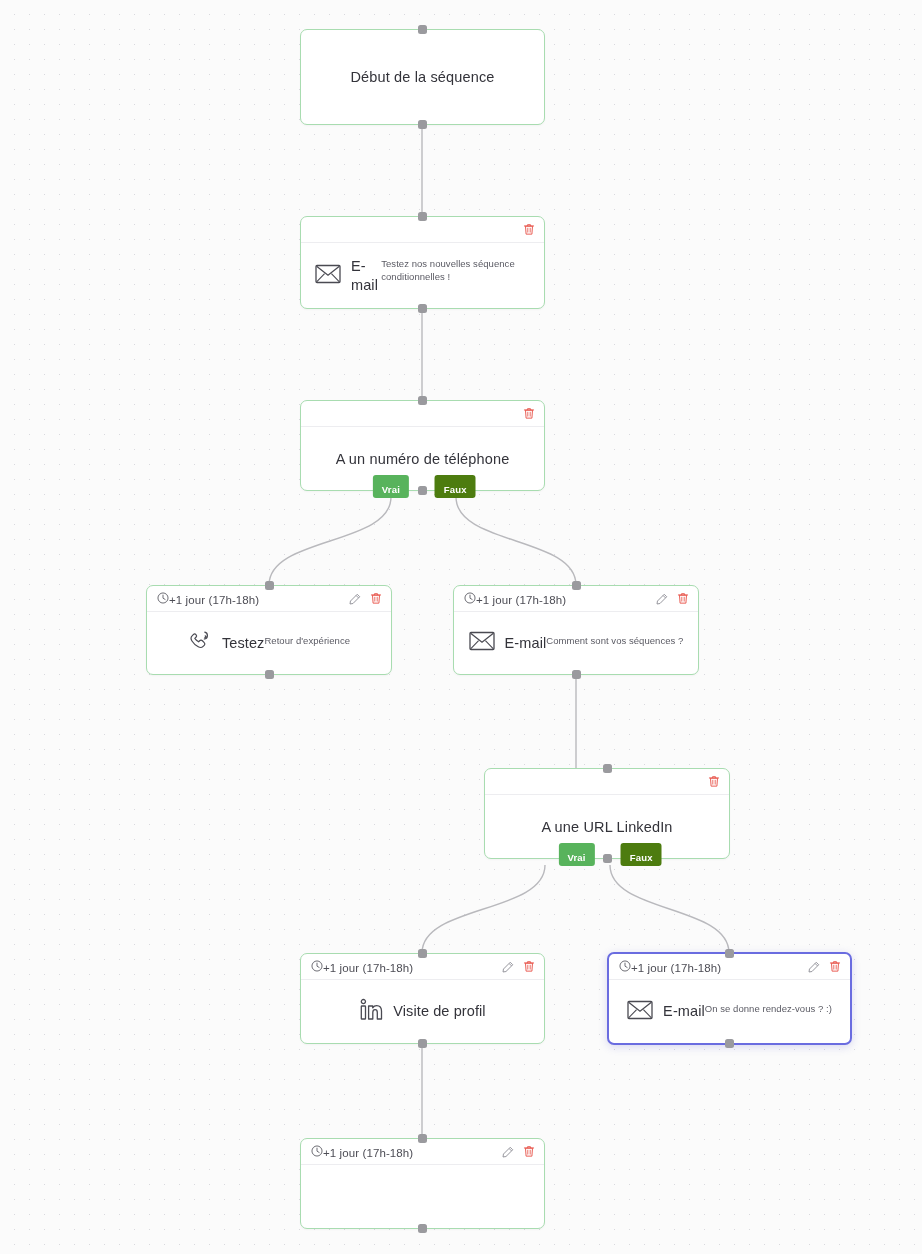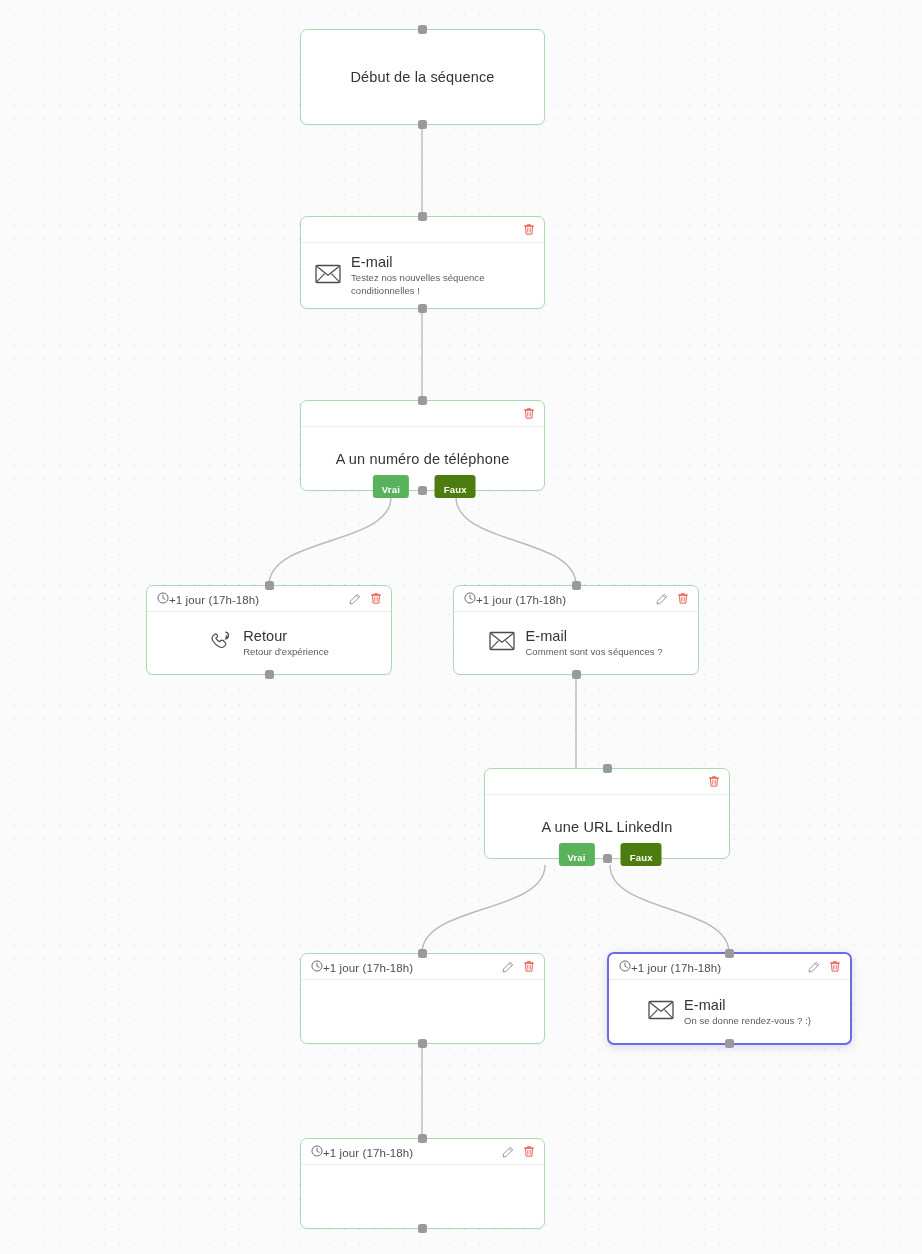--- a/index.html
+++ b/index.html
@@ -91,21 +91,21 @@
     height: calc(100% - 26px);
     box-sizing: border-box;
     padding: 0 14px;
   }
   .node-body.noheader { height: 100%; }
   .action {
     display: flex;
     align-items: center;
     gap: 10px;
   }
-  .action-text { display: flex; flex-direction: column; }
+  .action-text { display: flex; flex-direction: row; }
   .action-title {
     font-size: 14.5px;
     color: #33333a;
     line-height: 1.25;
     letter-spacing: 0.1px;
   }
   .action-sub {
     font-size: 9.5px;
     color: #5a5a63;
     line-height: 1.35;
@@ -230,21 +230,21 @@
               </svg></span>
           </span>
         </div>
         <div class="node-body">
           <span class="action">
             <span class="icon-wrap"><svg width="24" height="24" viewBox="0 0 24 24">
                 <path d="M16.8 3.2c1.6 0.4 2.6 1.7 2.6 3.3 0 2.1-1.3 3.3-3.1 3.5 M17.2 6.9c0.3 0.1 0.5 0.4 0.5 0.8 0 0.5-0.3 0.8-0.8 0.9" fill="none" stroke="#4a4a52" stroke-width="1.25" stroke-linecap="round"></path>
                 <path d="M13.6 9.2c-0.9-0.9-2.1-0.8-2.9 0l-1.1 1.1c-1.6-0.9-3-2.1-4-3.6 L6.8 5.5c0.8-0.8 0.8-2 0-2.8-0.8-0.8-2-0.8-2.8 0L2.7 4.1C1.4 5.4 1.4 7.6 2.6 9.5 c1.6 2.5 4 4.8 6.6 6.1 1.9 1 3.9 0.8 5.1-0.4l1.2-1.2c0.8-0.8 0.8-2 0-2.8z" transform="translate(1.5,3) scale(0.95)" fill="none" stroke="#4a4a52" stroke-width="1.25" stroke-linejoin="round"></path>
               </svg></span>
             <span class="action-text">
-              <span class="action-title">Retour</span>
+              <span class="action-title">Testez</span>
               <span class="action-sub">Retour d'expérience</span>
             </span>
           </span>
         </div>
       </div>
       <div class="node" style="left: 453px; top: 585px; width: 246px; height: 90px;">
         <span class="handle top"></span>
         <span class="handle bottom"></span>
         <div class="node-head">
           <span class="delay">
@@ -317,20 +317,32 @@
                 <path d="M8.3 2.9 11.1 5.7" fill="none" stroke="#8a8a92" stroke-width="1.05"></path>
               </svg></span>
             <span class="icon-btn" title="delete"><svg width="12" height="13" viewBox="0 0 14 15">
                 <path d="M1.6 3.4h10.8" stroke="#e8544a" stroke-width="1.15" stroke-linecap="round" fill="none"></path>
                 <path d="M5.3 3.2V1.9h3.4v1.3" stroke="#e8544a" stroke-width="1.1" fill="none" stroke-linejoin="round"></path>
                 <path d="M2.9 3.6h8.2l-0.7 9.3H3.6z" stroke="#e8544a" stroke-width="1.1" fill="none" stroke-linejoin="round"></path>
                 <path d="M5.6 6v4.6M8.4 6v4.6" stroke="#e8544a" stroke-width="1" stroke-linecap="round" fill="none"></path>
               </svg></span>
           </span>
         </div>
+        <div class="node-body">
+          <span class="action">
+            <span class="icon-wrap"><svg width="24" height="24" viewBox="0 0 24 24">
+                <circle cx="4.4" cy="3.6" r="2.1" fill="none" stroke="#4a4a52" stroke-width="1.3"></circle>
+                <rect x="2.3" y="8" width="4.2" height="13" rx="0.6" fill="none" stroke="#4a4a52" stroke-width="1.3"></rect>
+                <path d="M9.6 21V8h4.1v1.8c0.8-1.3 2.2-2.1 4-2.1 3.1 0 4.8 2 4.8 5.4V21h-4.2v-6.5 c0-1.8-0.7-2.8-2.2-2.8-1.4 0-2.3 1-2.3 2.8V21z" fill="none" stroke="#4a4a52" stroke-width="1.3" stroke-linejoin="round"></path>
+              </svg></span>
+            <span class="action-text">
+              <span class="action-title solo">Visite de profil</span>
+            </span>
+          </span>
+        </div>
       </div>
       <div class="node selected" style="left: 607px; top: 952px; width: 245px; height: 93px;">
         <span class="handle top"></span>
         <span class="handle bottom"></span>
         <div class="node-head">
           <span class="delay">
             <span class="icon-wrap"><svg width="12" height="12" viewBox="0 0 14 14">
                 <circle cx="7" cy="7" r="5.9" fill="none" stroke="#55555e" stroke-width="1"></circle>
                 <path d="M7 3.6V7.2l2.5 1.5" fill="none" stroke="#55555e" stroke-width="1" stroke-linecap="round"></path>
               </svg></span>

